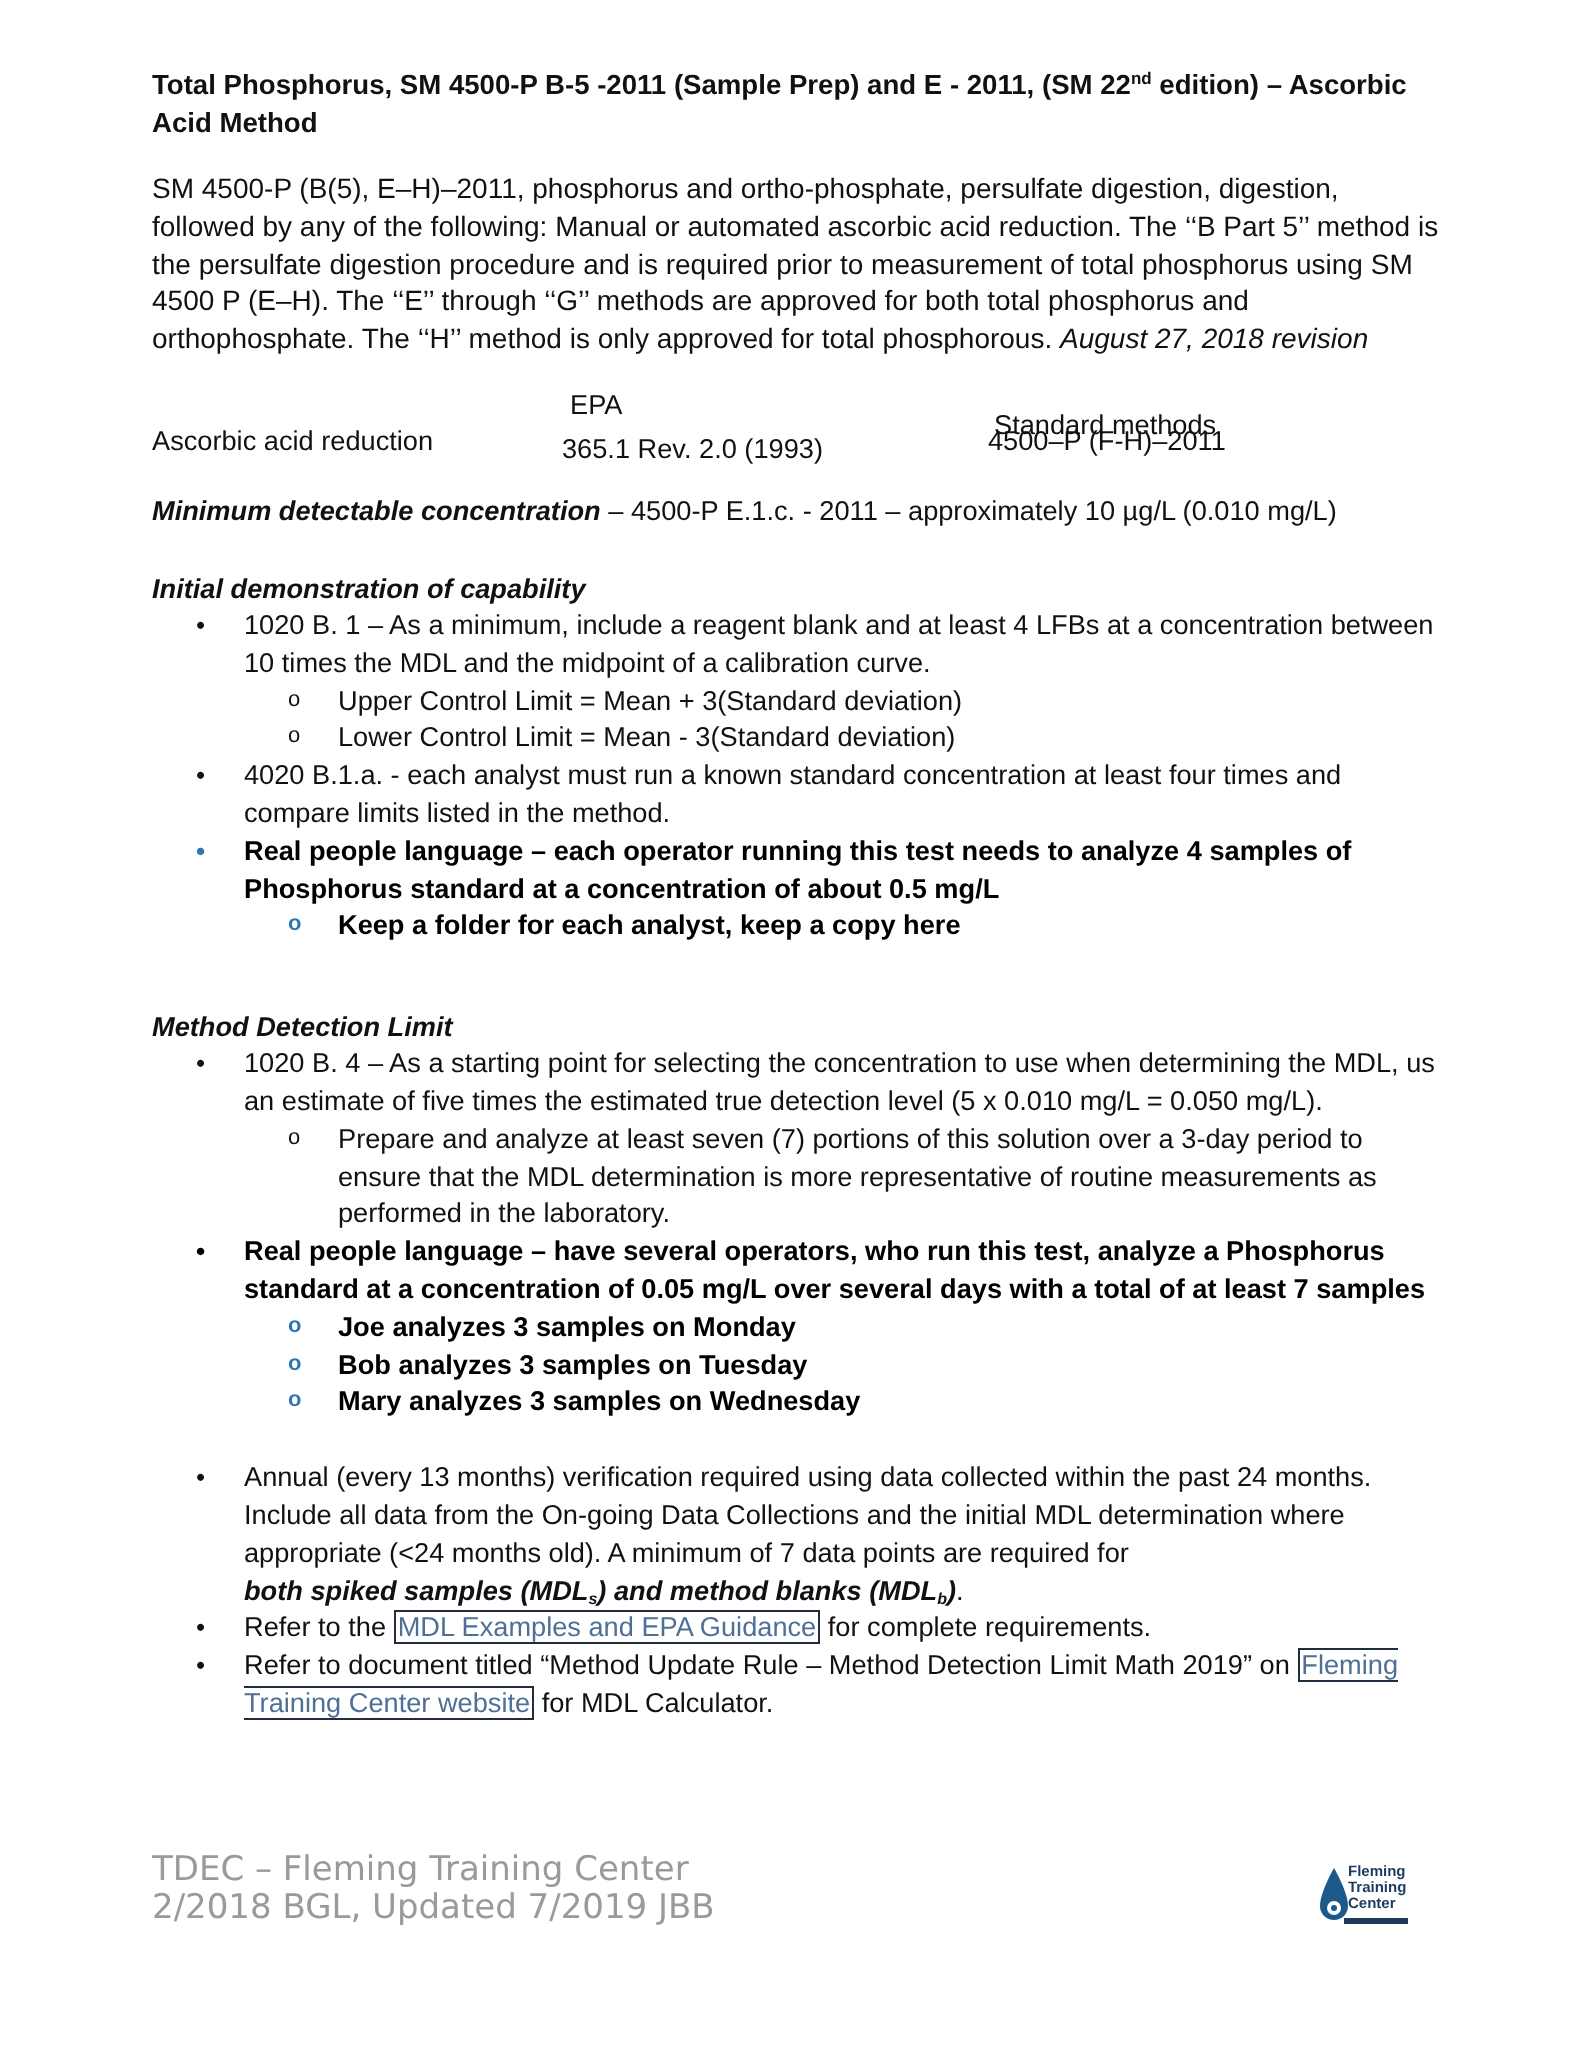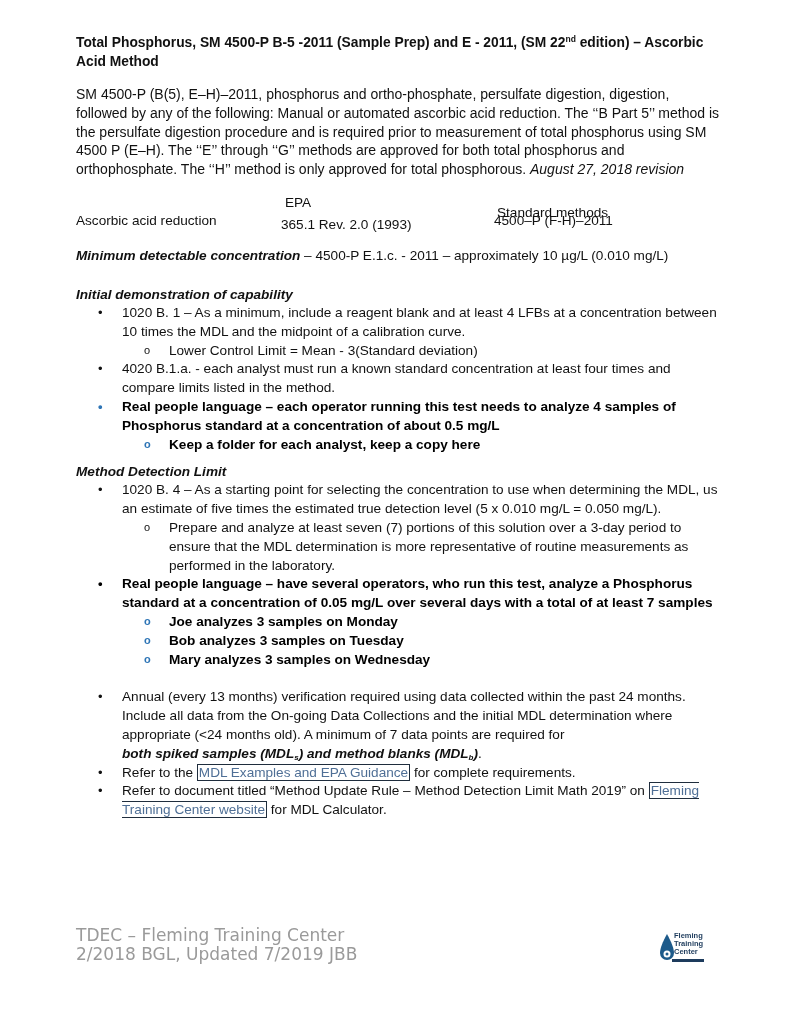--- a/index.html
+++ b/index.html
@@ -56,33 +56,34 @@
 
   <div class="mdc">
     <span class="bi">Minimum detectable concentration</span><span> – 4500-P E.1.c. - 2011 – approximately 10 µg/L (0.010 mg/L)</span>
   </div>
 
   <div class="section-h">Initial demonstration of capability</div>
   <ul class="l1">
     <li>
       <span>1020 B. 1 – As a minimum, include a reagent blank and at least 4 LFBs at a concentration between 10 times the MDL and the midpoint of a calibration curve.</span>
       <ul class="l2">
+        <li>Upper Control Limit = Mean + 3(Standard deviation)</li>
         <li>Lower Control Limit = Mean - 3(Standard deviation)</li>
       </ul>
     </li>
     <li>4020 B.1.a. - each analyst must run a known standard concentration at least four times and compare limits listed in the method.</li>
     <li class="blue blue-bullet">
       <span>Real people language – each operator running this test needs to analyze 4 samples of Phosphorus standard at a concentration of about 0.5 mg/L</span>
       <ul class="l2">
         <li class="blue-bullet">Keep a folder for each analyst, keep a copy here</li>
       </ul>
     </li>
   </ul>
 
-  <div class="section-h" style="margin-top:8px;font-style:italic;">Method Detection Limit</div>
+  <div class="section-h" style="margin-top:31px;font-style:italic;">Method Detection Limit</div>
   <ul class="l1">
     <li>
       <span>1020 B. 4 – As a starting point for selecting the concentration to use when determining the MDL, us an estimate of five times the estimated true detection level (5 x 0.010 mg/L = 0.050 mg/L).</span>
       <ul class="l2">
         <li>Prepare and analyze at least seven (7) portions of this solution over a 3-day period to ensure that the MDL determination is more representative of routine measurements as performed in the laboratory.</li>
       </ul>
     </li>
     <li class="blue">
       <span>Real people language – have several operators, who run this test, analyze a Phosphorus standard at a concentration of 0.05 mg/L over several days with a total of at least 7 samples</span>
       <ul class="l2">

